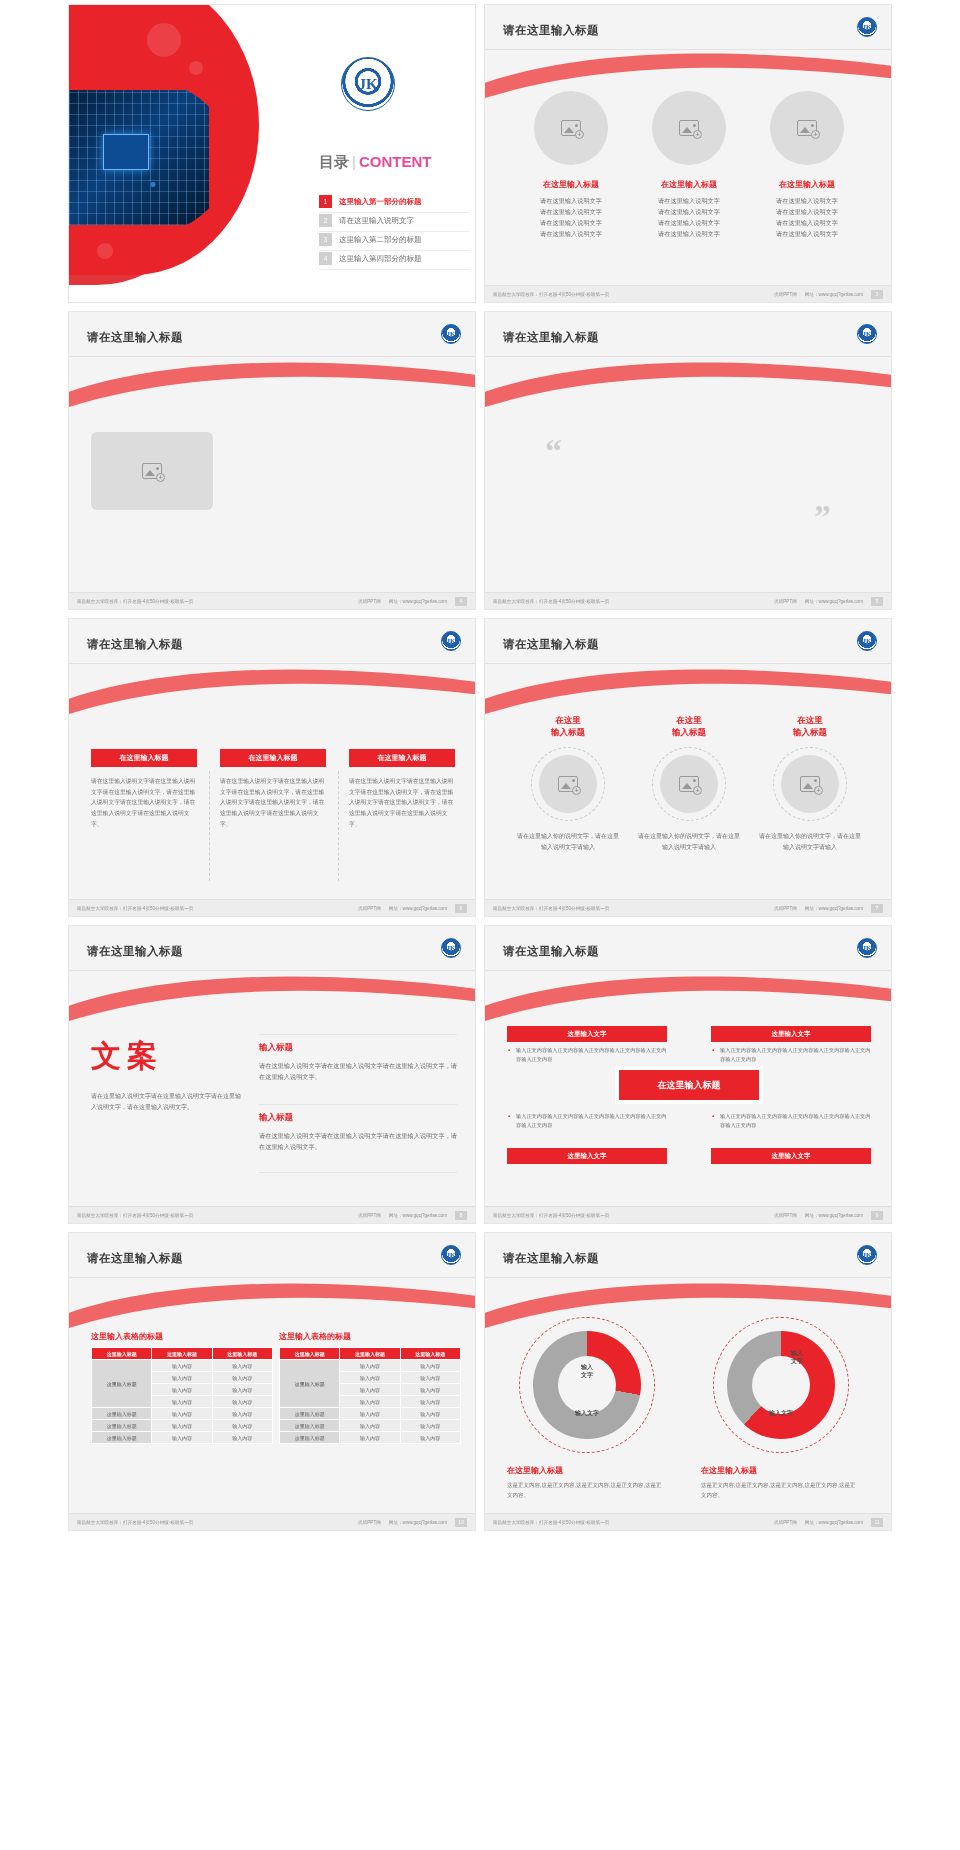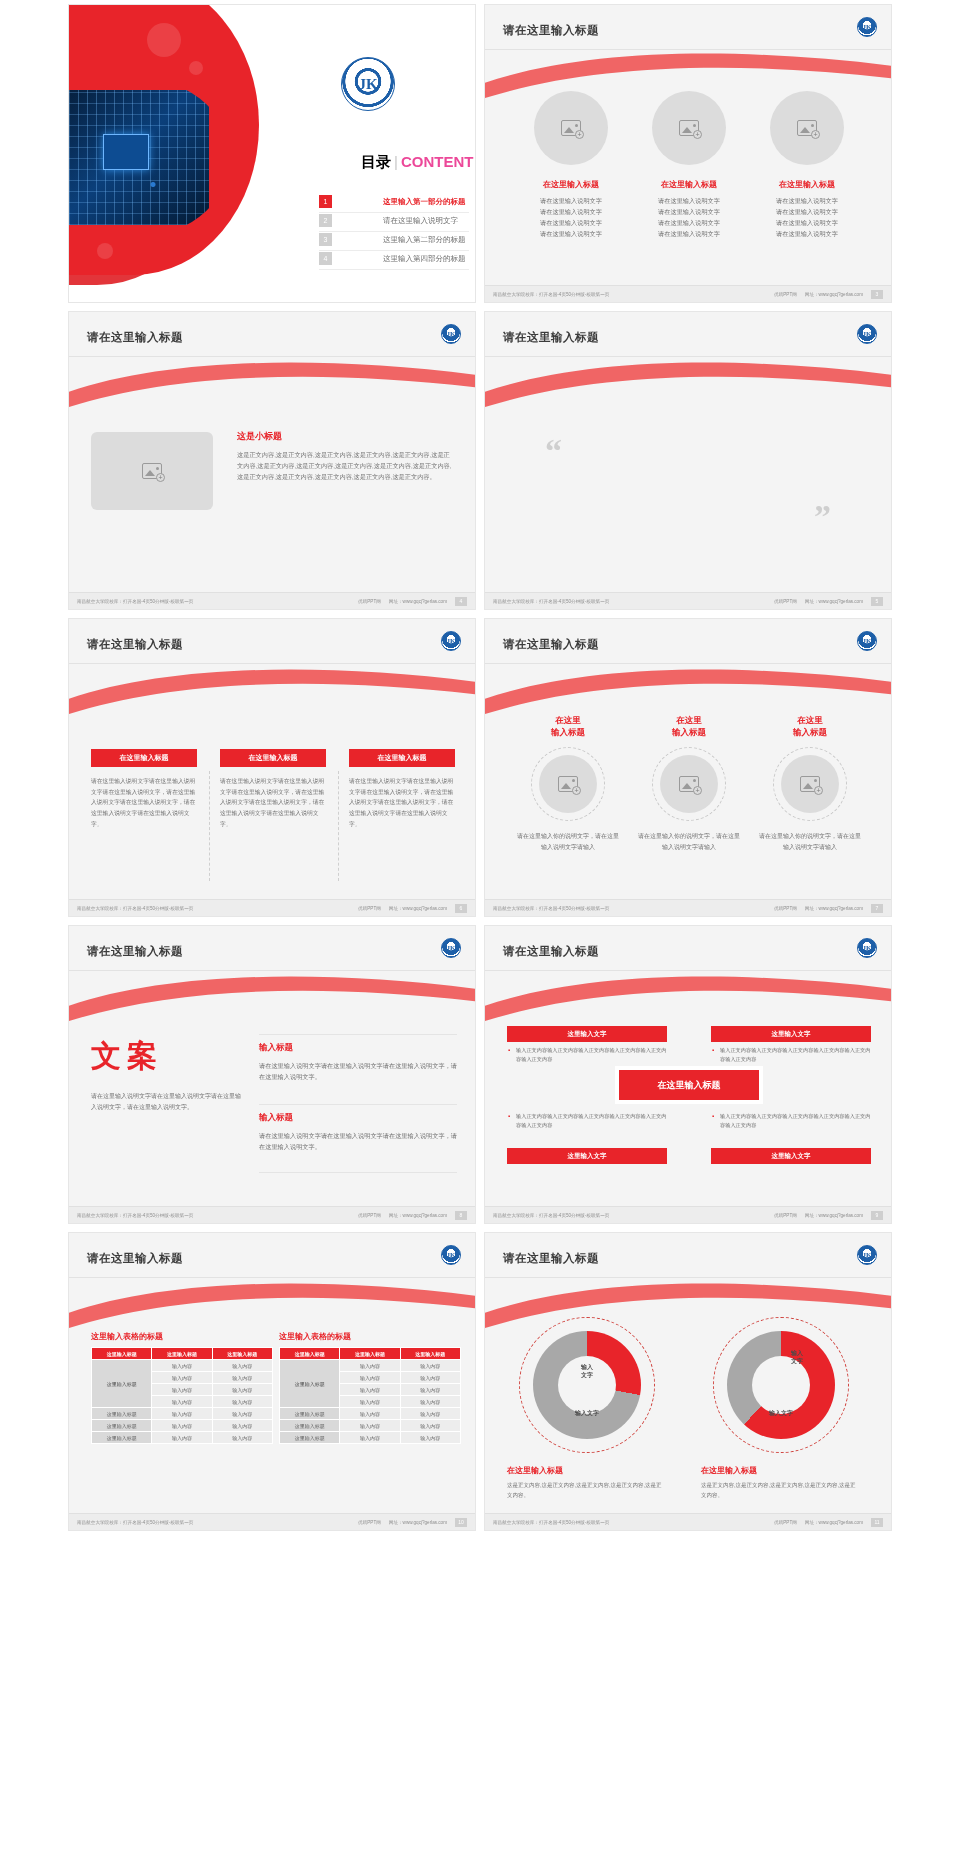--- a/index.html
+++ b/index.html
@@ -133,25 +133,25 @@
     display: flex; align-items: center; justify-content: center;
   }
   .cover-logo span {
     font-family: "Liberation Serif", serif;
     font-size: 15px; font-weight: bold; color: #1d5fa8;
   }
   .toc-title {
     position: absolute; left: 250px; top: 148px;
     font-size: 15px; font-weight: bold; color: #e8242a;
   }
-  .toc-title .cn { color: #000000; margin-left: 42px; }
+  .toc-title .cn { color: #737373; }
   .toc-title .bar { color: #c9c9c9; font-weight: normal; margin: 0 3px; }
   .toc-title .en { color: #ec4899; }
   .toc-list { position: absolute; left: 250px; top: 190px; width: 150px; }
-  .toc-item { display: flex; align-items: center; margin-bottom: 6px; gap: 44px; }
+  .toc-item { display: flex; align-items: center; margin-bottom: 6px; }
   .toc-num {
     width: 13px; height: 13px;
     background: #cfcfcf; color: #fff;
     font-size: 7px;
     display: flex; align-items: center; justify-content: center;
     margin-right: 7px;
   }
   .toc-item.active .toc-num { background: #e8242a; }
   .toc-text { font-size: 7.5px; color: #6d6d6d; }
   .toc-item.active .toc-text { color: #e8242a; font-weight: bold; }
@@ -435,24 +435,20 @@
     <div class="swoosh">
       <svg width="500" height="90" viewBox="0 0 500 90">
         <path d="M0,62 C110,8 300,6 500,36 L500,48 C300,20 120,24 0,76 Z" fill="#ef4b4b" opacity=".85"></path>
       </svg>
     </div>
 
     <div class="s3-img img-ph">
       <div class="ico-img">
           <div class="ico-plus">+</div>
         </div>
-    </div>
-    <div class="s3-txt">
-      <div class="s3-h red-h">这是小标题</div>
-      <div class="body-txt">这是正文内容,这是正文内容,这是正文内容,这是正文内容,这是正文内容,这是正文内容,这是正文内容,这是正文内容,这是正文内容,这是正文内容,这是正文内容,这是正文内容,这是正文内容,这是正文内容,这是正文内容,这是正文内容。</div>
     </div>
 
     <div class="footer">
       <span class="f-left">南昌航空大学院校库：打开名国-4页50分钟版-板联第一页</span>
       <span class="f-right">
         <span>优聘PPT网</span>
         <span>网址：www.gqcj?gerlas.com</span>
         <span class="pagenum">4</span>
       </span>
     </div>

